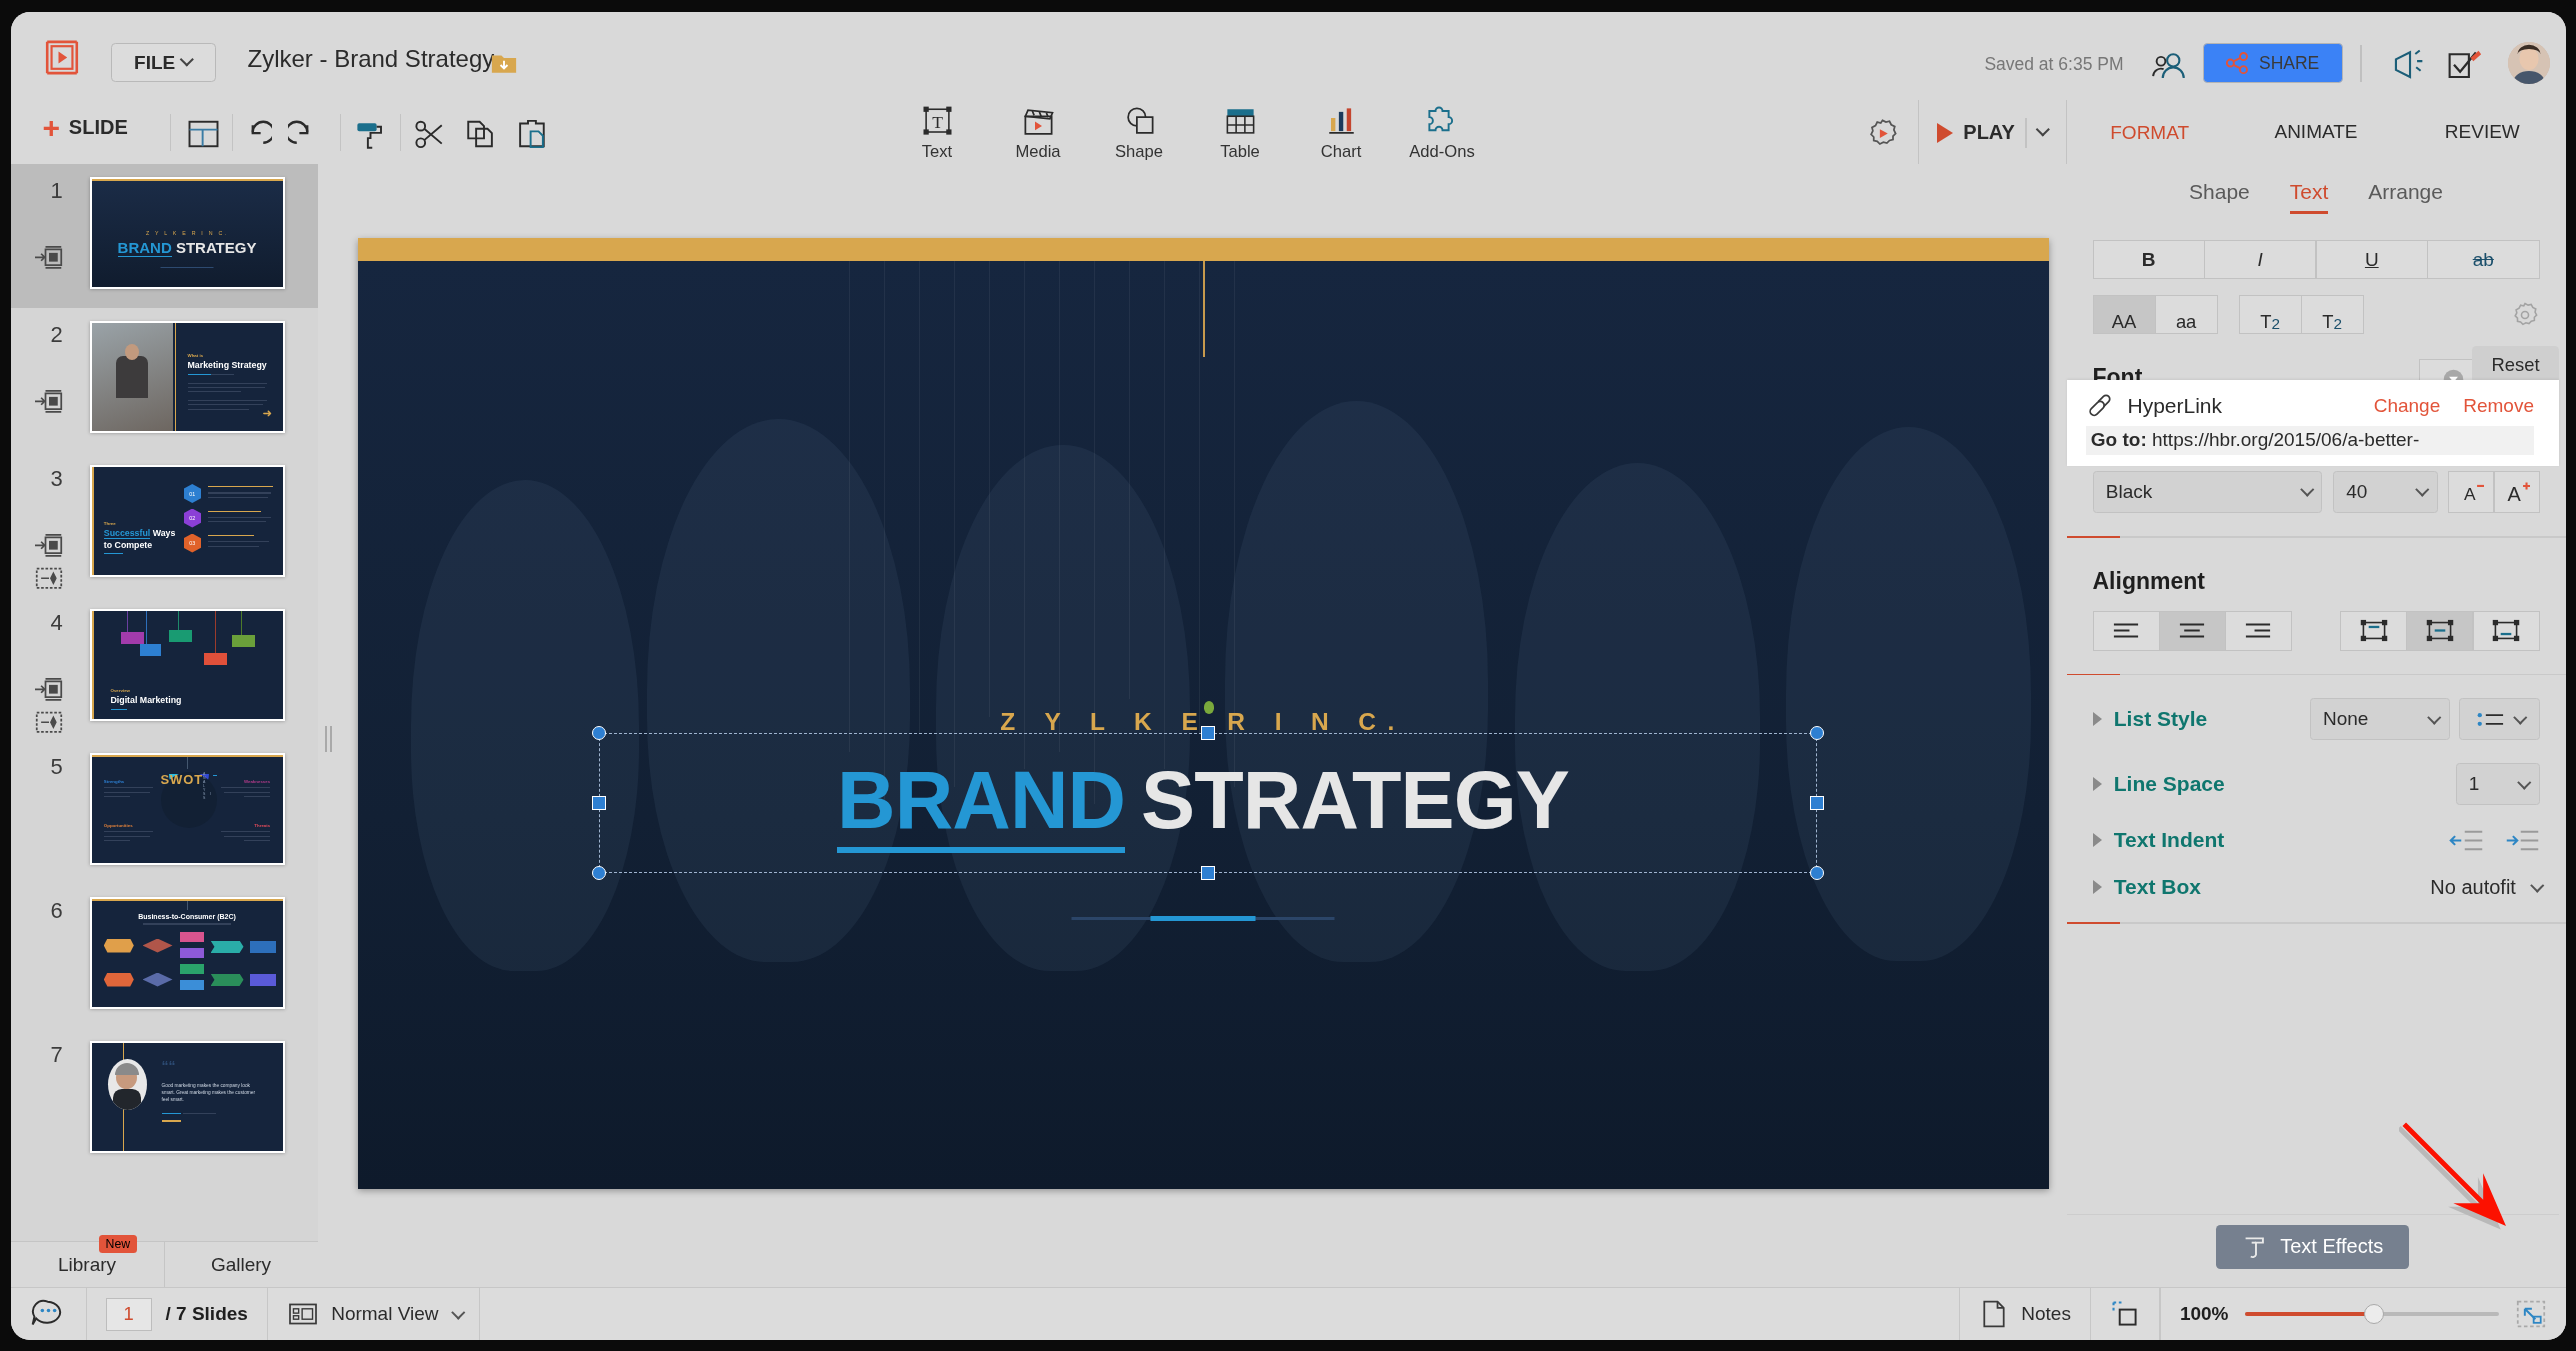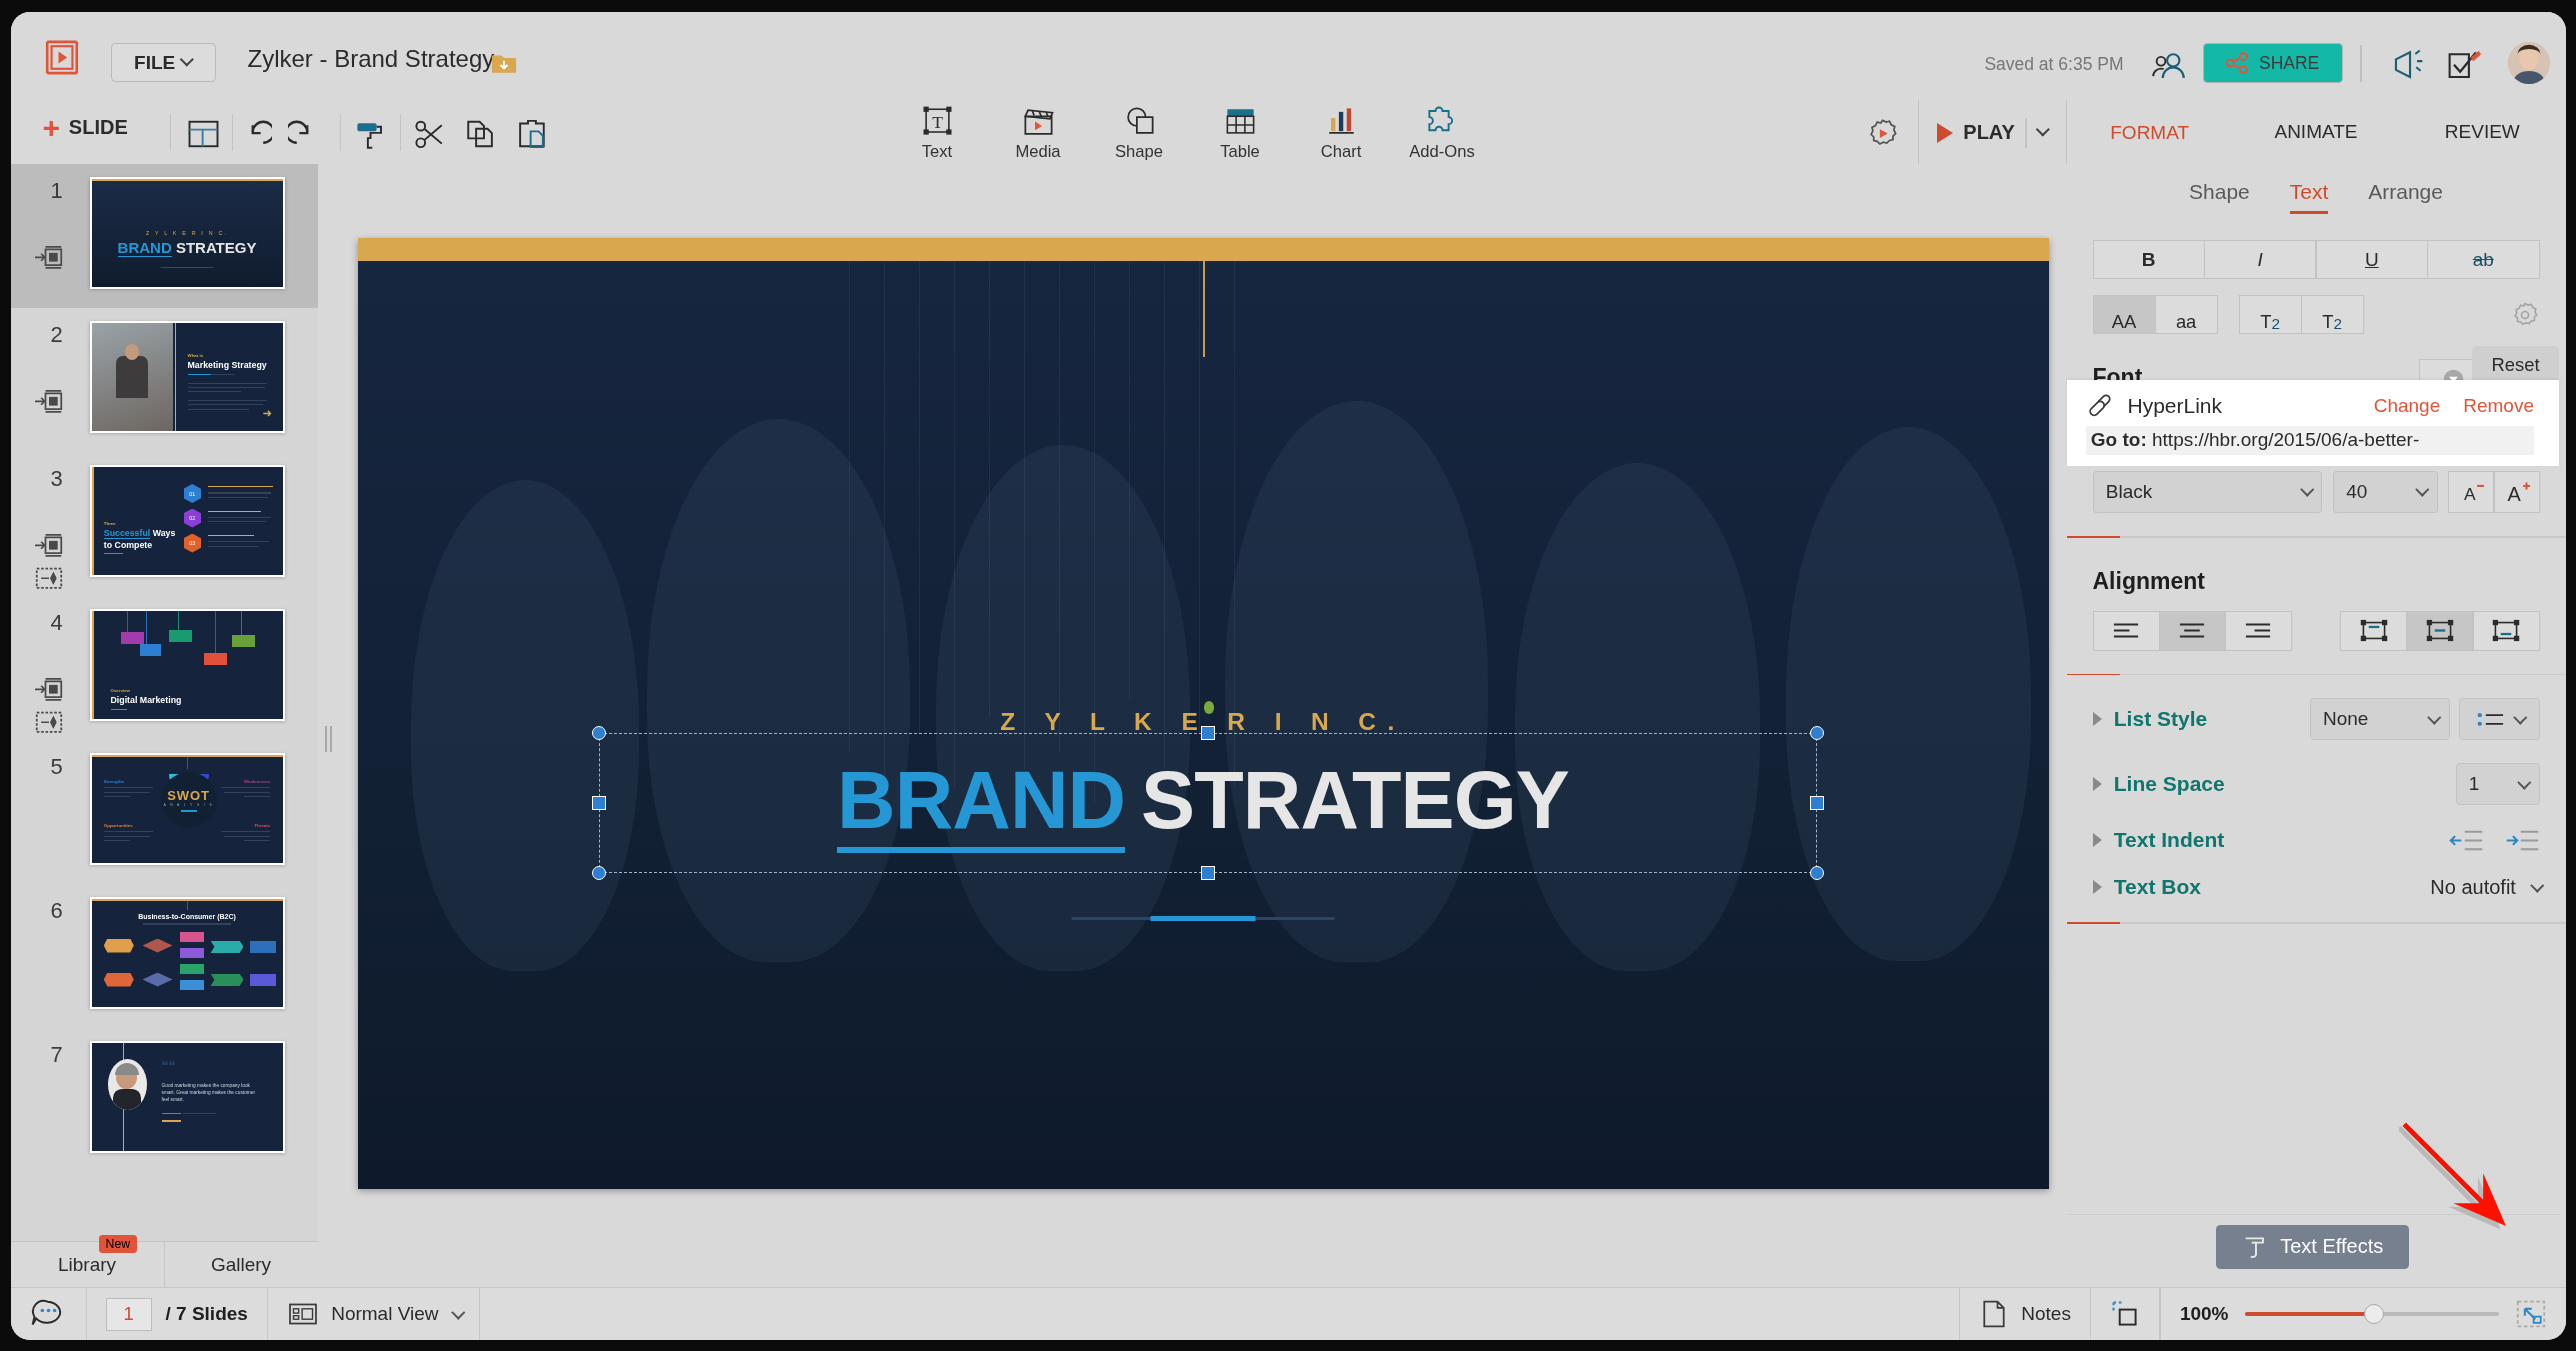--- a/index.html
+++ b/index.html
@@ -18,21 +18,21 @@
     display:flex; align-items:center; justify-content:center; gap:7px;
     font-size:19px; font-weight:bold; color:#2b2b2b; cursor:pointer; }
   .chev { display:inline-block; width:9.6px; height:9.6px; border-right:2.2px solid #444;
     border-bottom:2.2px solid #444; transform:rotate(45deg) translate(-2.6px,-2.6px); }
   .doc-title { position:absolute; left:237px; top:33px; font-size:24px; color:#2b2b2b; white-space:nowrap; }
   .doc-badge { position:absolute; left:480px; top:39px; width:26px; height:24.5px; }
 
   .saved { position:absolute; right:442px; top:42px; font-size:17.5px; color:#777; white-space:nowrap; }
   .collab-ico { position:absolute; right:377px; top:37px; width:42px; height:35px; cursor:pointer; }
   .share-btn { position:absolute; right:223px; top:31px; width:140px; height:40px;
-    border:0.9px solid #b4b4b4; border-radius:4.4px; background:#14b8a6;
+    border:0.9px solid #b4b4b4; border-radius:4.4px; background:#3b82f6;
     display:flex; align-items:center; justify-content:center; gap:8.8px;
     font-size:17.5px; color:#3a3a3a; cursor:pointer; }
   .tb-div { position:absolute; right:204px; top:33px; width:1.8px; height:37px; background:#c0c0c0; }
   .megaphone { position:absolute; right:140px; top:35px; width:39px; height:37px; cursor:pointer; }
   .signpen { position:absolute; right:83px; top:37px; width:37px; height:35px; cursor:pointer; }
   .avatar { position:absolute; right:16px; top:30px; width:42px; height:42px; border-radius:50%;
     overflow:hidden; background:#cbb9ab; cursor:pointer; }
 
   
   .toolbar2 { position:absolute; left:0; top:88px; width:2555px; height:65px;
@@ -543,21 +543,21 @@
 
     <div class="slide-row">
       <div class="slide-num">5</div>
       <div class="thumb">
         <div style="position:absolute;left:0;top:0;width:100%;height:2.6px;background:#d8a74e;"></div>
         <div style="position:absolute;left:50%;top:2.6px;width:0.9px;height:12.3px;background:#44576f;"></div>
         <div style="position:absolute;left:77px;top:19px;width:19px;height:19px;background:linear-gradient(135deg,#2ec4e0,#2b8bd1);border-radius:0 0 0 19px;"></div>
         <div style="position:absolute;left:98px;top:19px;width:19px;height:19px;background:linear-gradient(225deg,#2d4ad1,#5e3fd1);border-radius:0 0 19px 0;"></div>
         <div style="position:absolute;left:77px;top:40px;width:19px;height:19px;background:linear-gradient(45deg,#e0a02a,#e06030);border-radius:19px 0 0 0;"></div>
         <div style="position:absolute;left:98px;top:40px;width:19px;height:19px;background:linear-gradient(315deg,#d12d7a,#e0403a);border-radius:0 19px 0 0;"></div>
-        <div style="position:absolute;left:69px;top:17.5px;width:56px;height:56px;border-radius:50%;background:#122034;display:flex;flex-direction:column;align-items:center;justify-content:center;">
+        <div style="position:absolute;left:69px;top:17.5px;width:56px;height:56px;border-radius:50%;background:#122034;display:flex;flex-direction:row;align-items:flex-start;justify-content:center;">
           <div style="color:#d8a74e;font-size:13px;font-weight:bold;letter-spacing:0.9px;">SWOT</div>
           <div style="color:#8fa2bb;font-size:3.5px;letter-spacing:1.8px;">A N A L Y S I S</div>
           <div style="width:16px;height:1.8px;background:#2497d4;margin-top:2.6px;"></div>
         </div>
         <div style="position:absolute;left:12.3px;top:24.5px;color:#2d7fd1;font-size:4.4px;font-weight:bold;">Strengths</div>
         <div style="position:absolute;left:12.3px;top:32px;width:49px;height:1.8px;background:#33415a;"></div>
         <div style="position:absolute;left:12.3px;top:37px;width:46px;height:1.8px;background:#33415a;"></div>
         <div style="position:absolute;left:12.3px;top:41px;width:26px;height:1.8px;background:#33415a;"></div>
         <div style="position:absolute;right:12.3px;top:24.5px;color:#b03a88;font-size:4.4px;font-weight:bold;">Weaknesses</div>
         <div style="position:absolute;right:12.3px;top:32px;width:49px;height:1.8px;background:#33415a;"></div>

